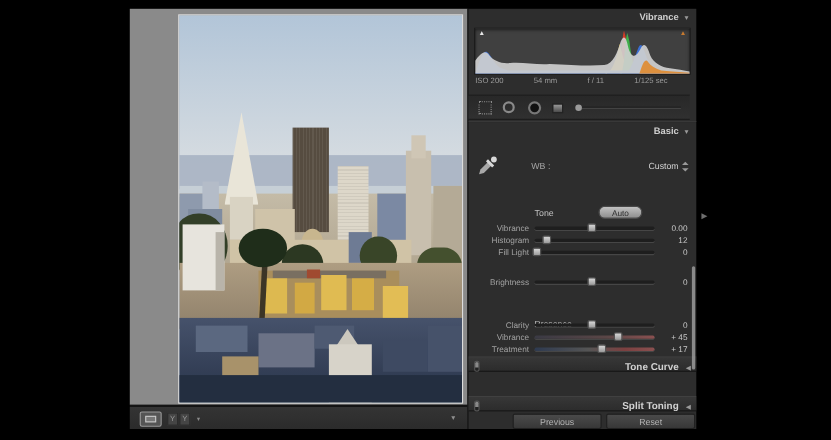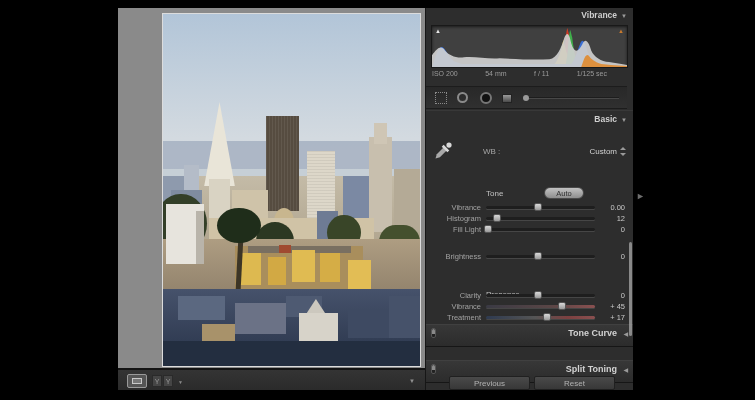--- a/index.html
+++ b/index.html
@@ -71,29 +71,29 @@
   .s-label{position:absolute;left:0;top:1px;width:55px;text-align:right;color:#a2a2a2;font-size:7.5px;}
   .s-wrap{position:absolute;left:60px;right:38px;top:4px;height:3px;}
   .s-track{position:absolute;left:0;right:0;top:0;height:3px;border-radius:2px;background:#1e1e1e;box-shadow:0 1px 0 rgba(255,255,255,.12);}
   .track-temp{background:linear-gradient(90deg,#2c3f74,#5a5f66 45%,#cdb863);}
   .track-tint{background:linear-gradient(90deg,#3f6a2f,#5f5f5f 50%,#a553a5);}
   .track-vib{background:linear-gradient(90deg,#3a3a44,#5a4646 60%,#8a5050);}
   .track-sat{background:linear-gradient(90deg,#2e3a50,#555 45%,#7c4040 75%,#8a5050);}
   .s-thumb{position:absolute;top:-3px;width:8px;height:8px;margin-left:-4px;background:linear-gradient(#d8d8d8,#9a9a9a);border:1px solid #555;border-radius:2px;}
   .s-value{position:absolute;right:8px;top:1px;width:28px;text-align:right;color:#c9c9c9;font-size:7.5px;}
 
-  .cpanel{position:absolute;left:0;right:0;height:23px;background:linear-gradient(#373737,#2c2c2c);border-top:1px solid #404040;border-bottom:1px solid #161616;}
+  .cpanel{position:absolute;left:0;right:0;height:14px;background:linear-gradient(#373737,#2c2c2c);border-top:1px solid #404040;border-bottom:1px solid #161616;}
   .cpanel .title{position:absolute;right:16px;top:3px;font-size:9px;font-weight:bold;color:#d2d2d2;}
   .cpanel .arrow{position:absolute;right:5px;top:5px;font-size:6px;color:#9a9a9a;}
   .cpanel .togl{position:absolute;left:5px;top:3px;width:5px;height:10px;background:#222;border:1px solid #555;border-radius:2px;}
   .cpanel .togl i{position:absolute;left:0;top:0;width:100%;height:5px;background:#8a8a8a;border-radius:2px 2px 0 0;display:block;}
   .dim1{color:#9d9d9d;font-weight:bold;}
   .dim2{color:#7b7b7b;font-weight:bold;}
 
-  .fbtns{position:absolute;left:0;right:6px;top:368px;height:14px;}
+  .fbtns{position:absolute;left:17px;right:6px;top:368px;height:14px;}
   .fbtn{position:absolute;top:0;width:81px;height:14px;background:linear-gradient(#4a4a4a,#383838);border:1px solid #202020;border-radius:2px;color:#b2b2b2;font-size:8px;text-align:center;line-height:13px;}
   .fbtn.prev{left:23px;}
   .fbtn.reset{left:108px;}
 
   .edge-arrow{position:absolute;left:636px;top:191px;color:#6e6e6e;font-size:9px;}
 </style>
 </head>
 <body>
 
 <div class="frame">

